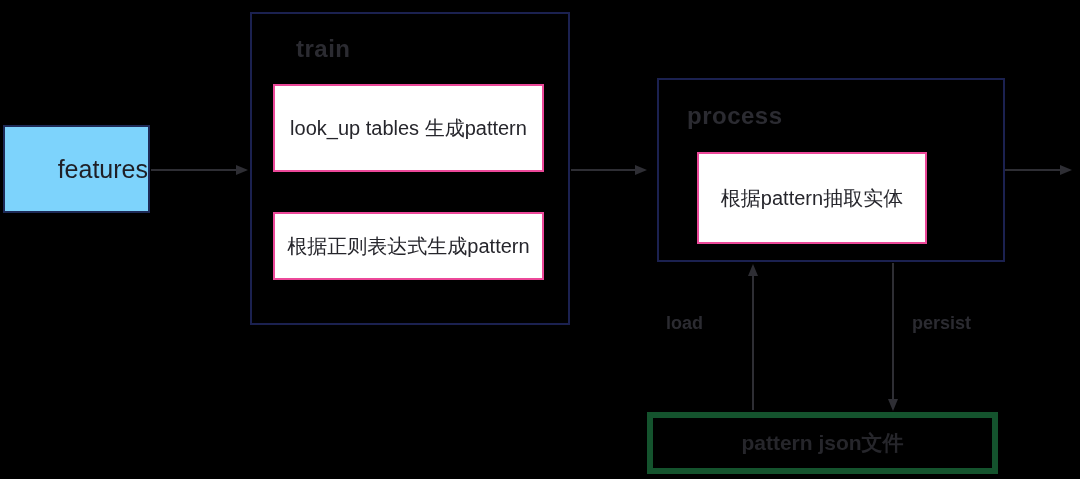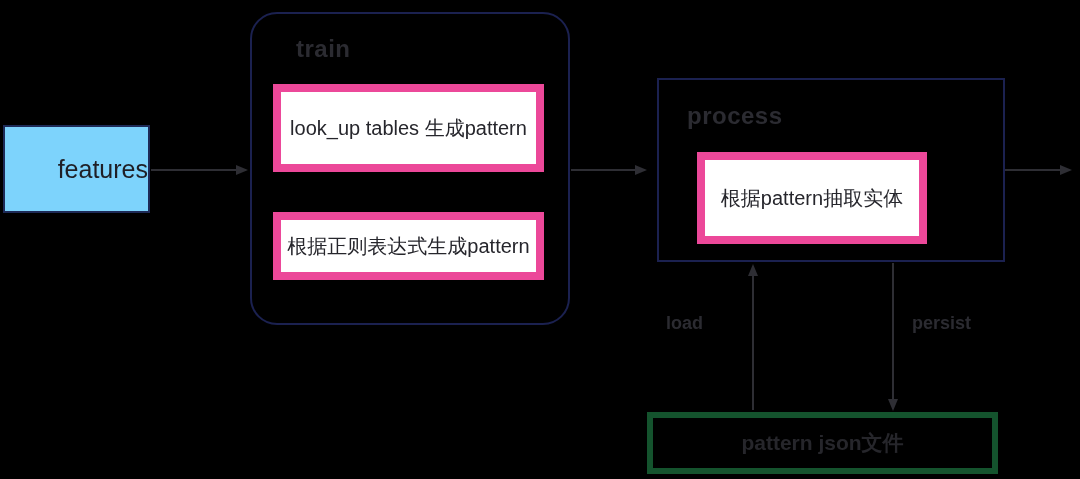--- a/index.html
+++ b/index.html
@@ -37,39 +37,39 @@
     font-size: 25px;
   }
   .group {
     position: absolute;
     background: #000000;
     border: 2px solid #1b2150;
     box-sizing: border-box;
   }
   .group-train {
     left: 250px; top: 12px;
-    width: 320px; height: 313px; border-radius: 27px;
+    width: 320px; height: 313px;
   }
   .group-process {
     left: 657px; top: 78px;
     width: 348px; height: 184px;
   }
   .group-title {
     position: absolute;
     font-weight: bold;
     font-size: 24px;
     color: #2b2b31;
     letter-spacing: 0.5px;
   }
   .title-train { left: 44px; top: 21px; }
   .title-process { left: 28px; top: 22px; }
   .step {
     position: absolute;
     background: #ffffff;
-    border: 8px solid #ec4899;
+    border: 2px solid #ec4899;
     box-sizing: border-box;
     display: flex;
     align-items: center;
     justify-content: center;
     font-size: 20px;
     color: #26262c;
     text-align: center;
   }
   .step-1 { left: 21px; top: 70px; width: 271px; height: 88px; }
   .step-2 { left: 21px; top: 198px; width: 271px; height: 68px; }

